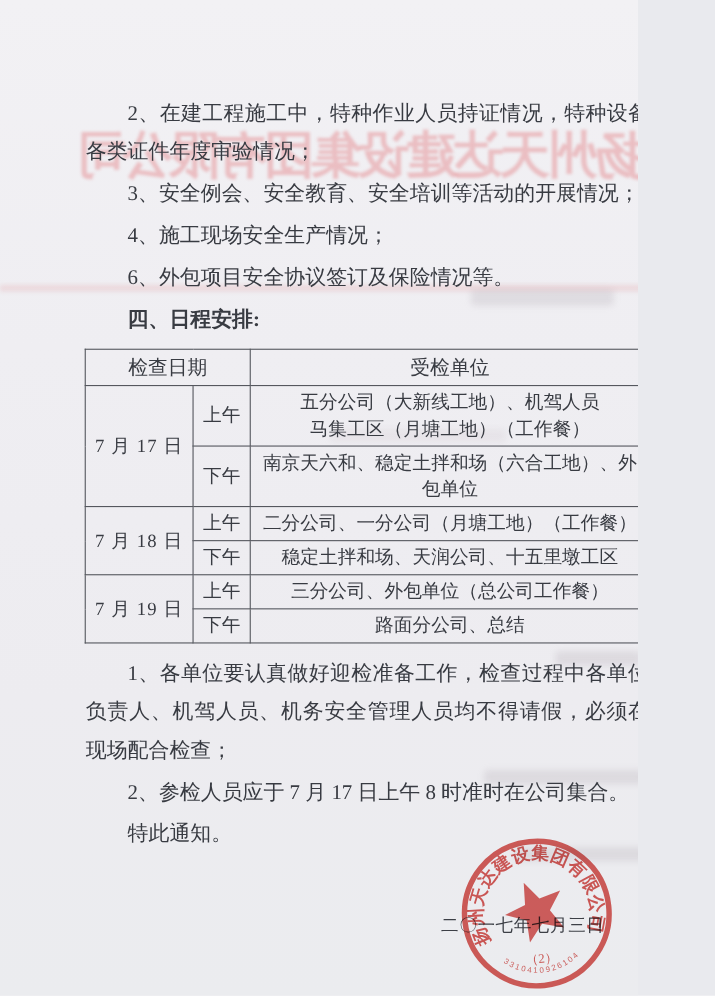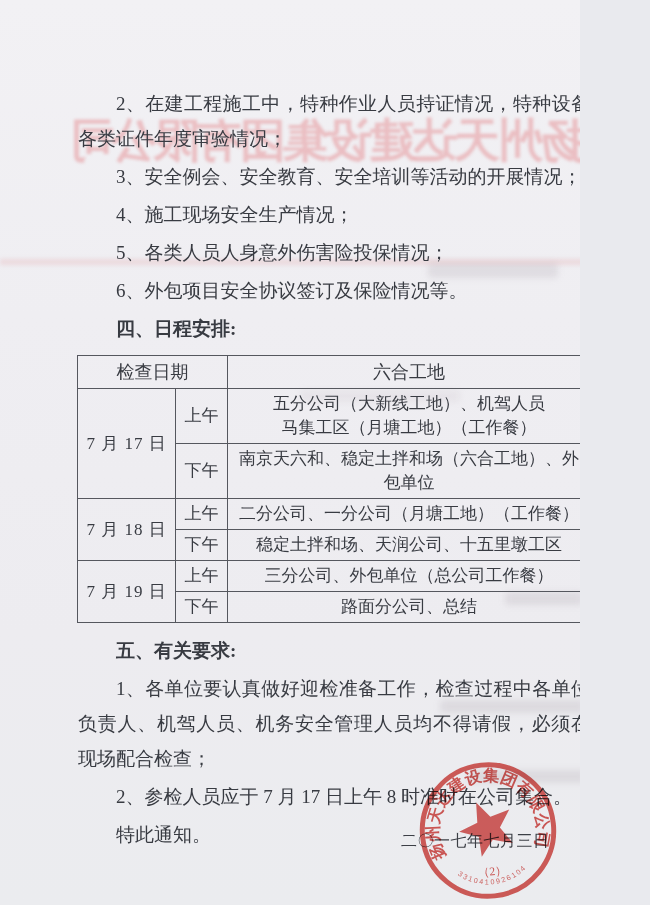--- a/index.html
+++ b/index.html
@@ -109,34 +109,33 @@
   <div class="smudge sm1"></div>
   <div class="smudge sm2"></div>
   <div class="smudge sm3"></div>
   <div class="smudge sm4"></div>
   <div class="smudge sm5"></div>
 
   <div class="content">
     <p class="para indent">2、在建工程施工中，特种作业人员持证情况，特种设备各类证件年度审验情况；</p>
     <p class="para indent">3、安全例会、安全教育、安全培训等活动的开展情况；</p>
     <p class="para indent">4、施工现场安全生产情况；</p>
-    <p class="para indent">5、各类人员人身意外伤害险投保情况；</p>
     <p class="para indent">6、外包项目安全协议签订及保险情况等。</p>
     <p class="para indent heading">四、日程安排:</p>
 
     <table class="schedule">
       <colgroup>
         <col style="width:98px">
           <col style="width:52px">
           <col style="width:363px">
       </colgroup>
       <tbody>
           <tr>
         <th colspan="2">检查日期</th>
-        <th>六合工地</th>
+        <th>受检单位</th>
       </tr>
 
       <tr>
         <td rowspan="2" class="date-cell">7 月 17 日</td>
         <td>上午</td>
         <td class="units">
           <span class="unit-line">五分公司（大新线工地）、机驾人员</span>
           <span class="unit-line">马集工区（月塘工地）（工作餐）</span>
         </td>
       </tr>
@@ -170,21 +169,20 @@
       </tr>
       <tr>
         <td>下午</td>
         <td class="units">
           <span class="unit-line">路面分公司、总结</span>
         </td>
       </tr>
     </tbody>
       </table>
 
-    <p class="para indent heading">五、有关要求:</p>
     <p class="para indent">1、各单位要认真做好迎检准备工作，检查过程中各单位负责人、机驾人员、机务安全管理人员均不得请假，必须在现场配合检查；</p>
     <p class="para indent">2、参检人员应于 7 月 17 日上午 8 时准时在公司集合。</p>
     <p class="para indent">特此通知。</p>
   </div>
 
   <div class="doc-date">二〇一七年七月三日</div>
 
   <svg class="seal" viewBox="0 0 160 160">
     <defs>
       <path id="arcTop" d="M 30.2,103.2 A 55,55 0 1 1 129.8,103.2"></path>

